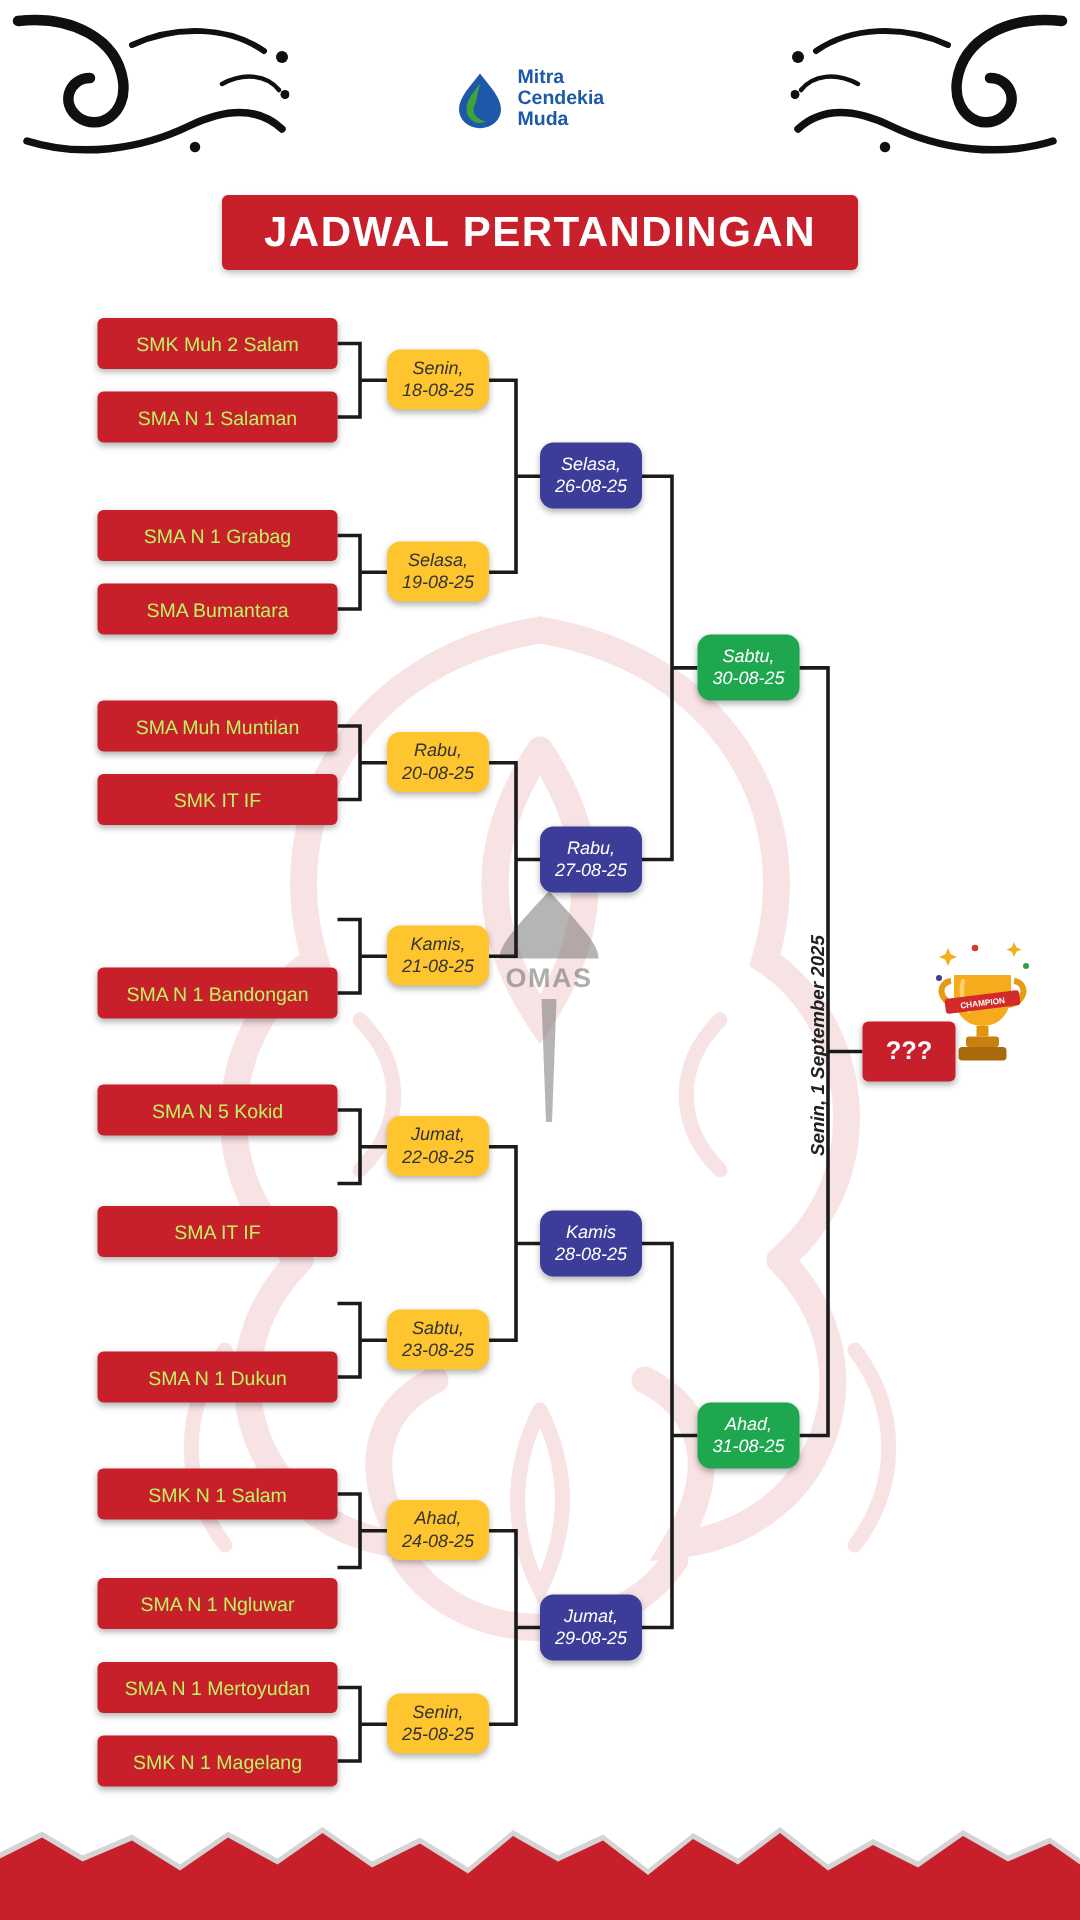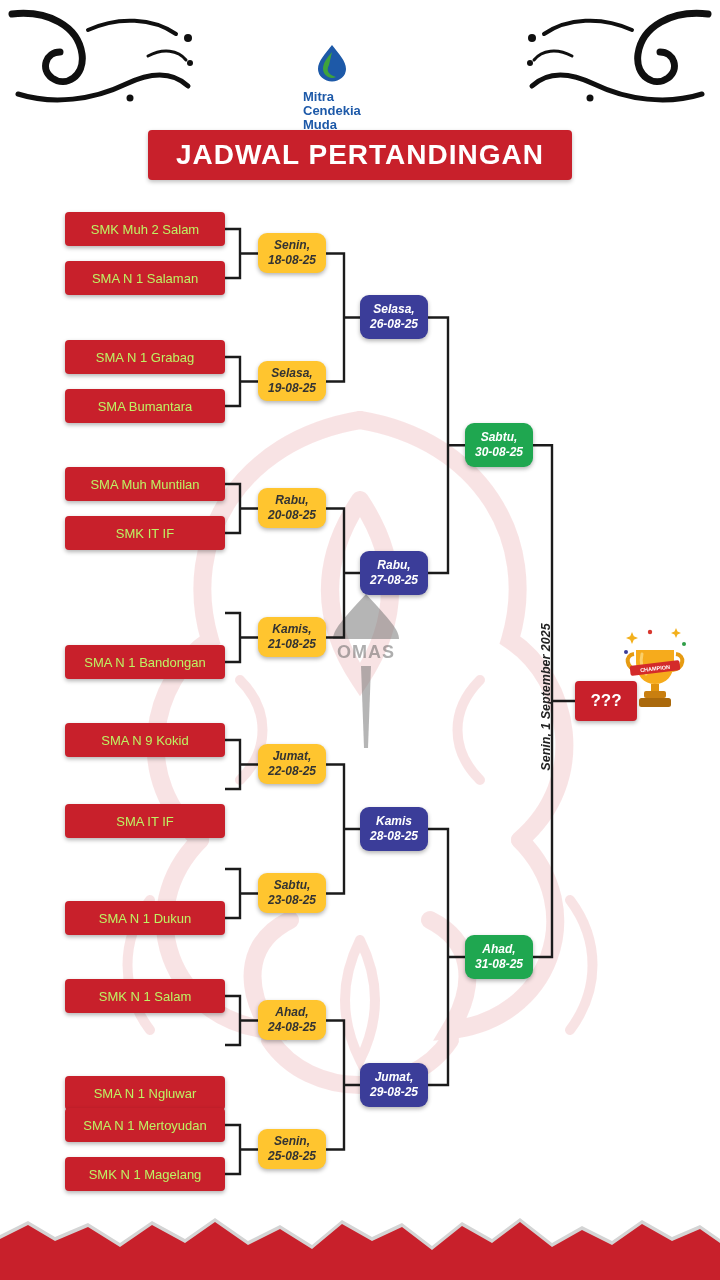--- a/index.html
+++ b/index.html
@@ -8,34 +8,34 @@
   .abs { position:absolute; }
 
   .title-banner {
     position:absolute; left:148px; top:130px; width:424px; height:50px;
     background:#c8202b; color:#ffffff; border-radius:4px;
     display:flex; align-items:center; justify-content:center;
     font-size:28px; font-weight:bold; letter-spacing:1px;
     box-shadow:0 2px 4px rgba(0,0,0,.25);
   }
 
-  .logo-wrap { position:absolute; left:303px; top:44px; display:flex; align-items:center; gap:8px;flex-direction:column; }
+  .logo-wrap { position:absolute; left:303px; top:44px; display:flex; align-items:flex-end; gap:8px; }
   .logo-text { color:#1d59a8; font-weight:bold; font-size:13px; line-height:14px; }
 
   .team {
     position:absolute; left:65px; width:160px; height:34px;
     background:#c8202b; color:#bef264; border-radius:4px;
     display:flex; align-items:center; justify-content:center;
     font-size:13px; box-shadow:0 2px 4px rgba(0,0,0,.3);
     text-align:center;
   }
   .datebox {
     position:absolute; display:flex; flex-direction:column;
     align-items:center; justify-content:center;
-    font-style:italic; font-weight:bold; font-size:12px; line-height:15px;
+    font-style:italic; font-weight:normal; font-size:12px; line-height:15px;
     border-radius:9px; box-shadow:0 2px 4px rgba(0,0,0,.3); text-align:center;
   }
   .d1 { left:258px; width:68px; height:40px; background:#ffc52f; color:#333333; }
   .d2 { left:360px; width:68px; height:44px; background:#3b3d99; color:#ffffff; }
   .d3 { left:465px; width:68px; height:44px; background:#1fa750; color:#ffffff; }
 
   .final-box {
     position:absolute; left:575px; top:681px; width:62px; height:40px;
     background:#c8202b; color:#ffffff; border-radius:4px;
     display:flex; align-items:center; justify-content:center;
@@ -137,25 +137,25 @@
     </g>
   </svg>
 
   <div class="team" style="top:212px">SMK Muh 2 Salam</div>
   <div class="team" style="top:261px">SMA N 1 Salaman</div>
   <div class="team" style="top:340px">SMA N 1 Grabag</div>
   <div class="team" style="top:467px">SMA Muh Muntilan</div>
   <div class="team" style="top:389px">SMA Bumantara</div>
   <div class="team" style="top:516px">SMK IT IF</div>
   <div class="team" style="top:645px">SMA N 1 Bandongan</div>
-  <div class="team" style="top:723px">SMA N 9 Kokid</div>
+  <div class="team" style="top:723px">SMA N 5 Kokid</div>
   <div class="team" style="top:804px">SMA IT IF</div>
   <div class="team" style="top:901px">SMA N 1 Dukun</div>
   <div class="team" style="top:979px">SMK N 1 Salam</div>
-  <div class="team" style="top:1076px">SMA N 1 Ngluwar</div>
+  <div class="team" style="top:1052px">SMA N 1 Ngluwar</div>
   <div class="team" style="top:1108px">SMA N 1 Mertoyudan</div>
   <div class="team" style="top:1157px">SMK N 1 Magelang</div>
 
   <div class="datebox d1" style="top:233px">
     <span>Senin,</span>
     <span>18-08-25</span>
   </div>
   <div class="datebox d1" style="top:361px">
     <span>Selasa,</span>
     <span>19-08-25</span>

